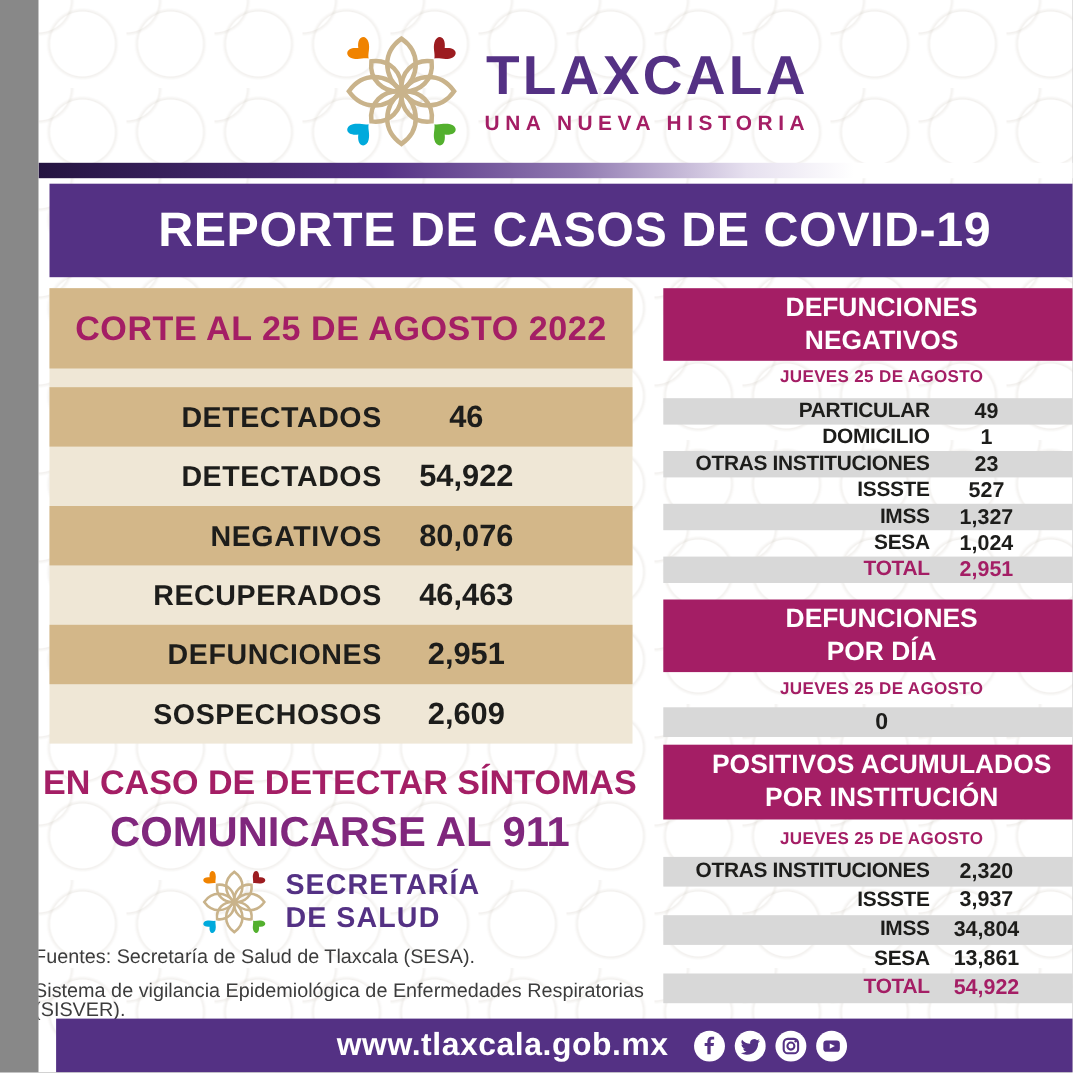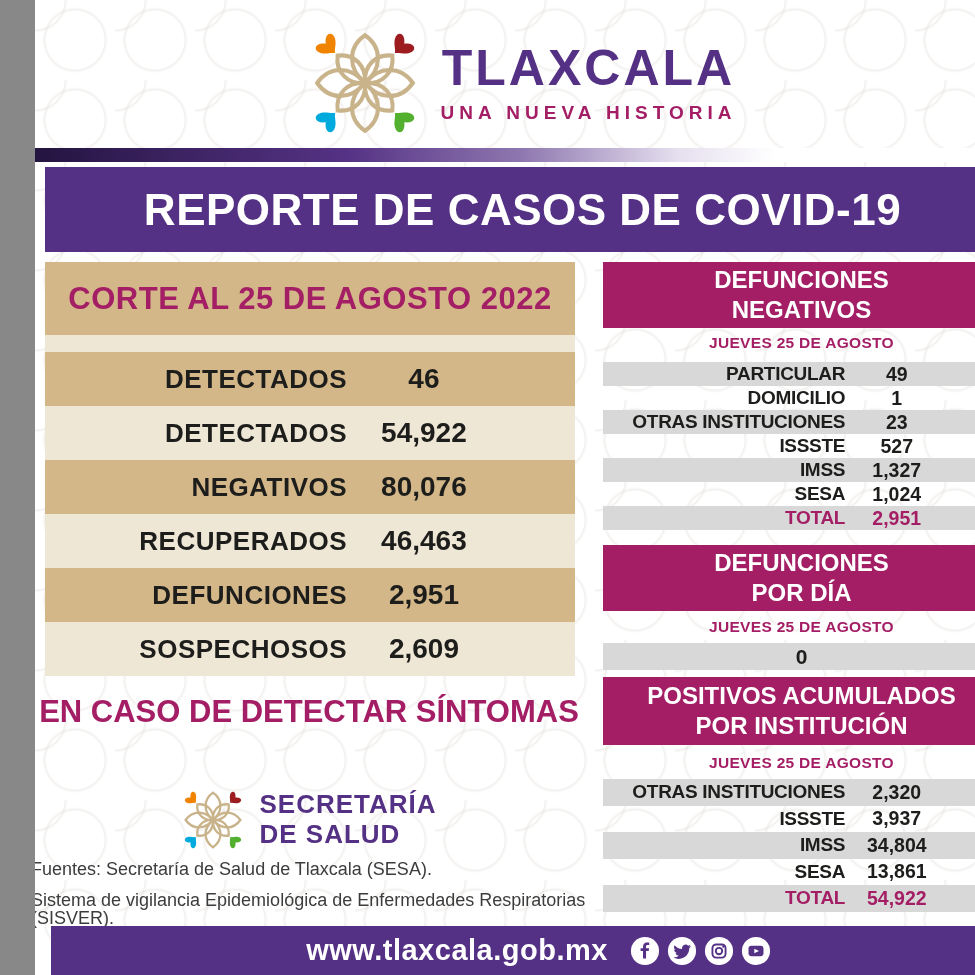--- a/index.html
+++ b/index.html
@@ -151,20 +151,21 @@
       </div>
       <div class="summary-row">
         <span class="s-label">SOSPECHOSOS</span>
         <span class="s-value">2,609</span>
       </div>
     </div>
   </div>
 
   <div class="abs notice">
     <div class="notice-line1">EN CASO DE DETECTAR SÍNTOMAS</div>
+    <div class="notice-line2">COMUNICARSE AL 911</div>
   </div>
 
   <div class="abs sesa-logo">
     <svg class="sesa-flower" viewBox="-55 -55 110 110">
       <use href="#flower-sym"></use>
     </svg>
     <div class="sesa-text">
       <div class="sesa-line">SECRETARÍA</div>
       <div class="sesa-line">DE SALUD</div>
     </div>

